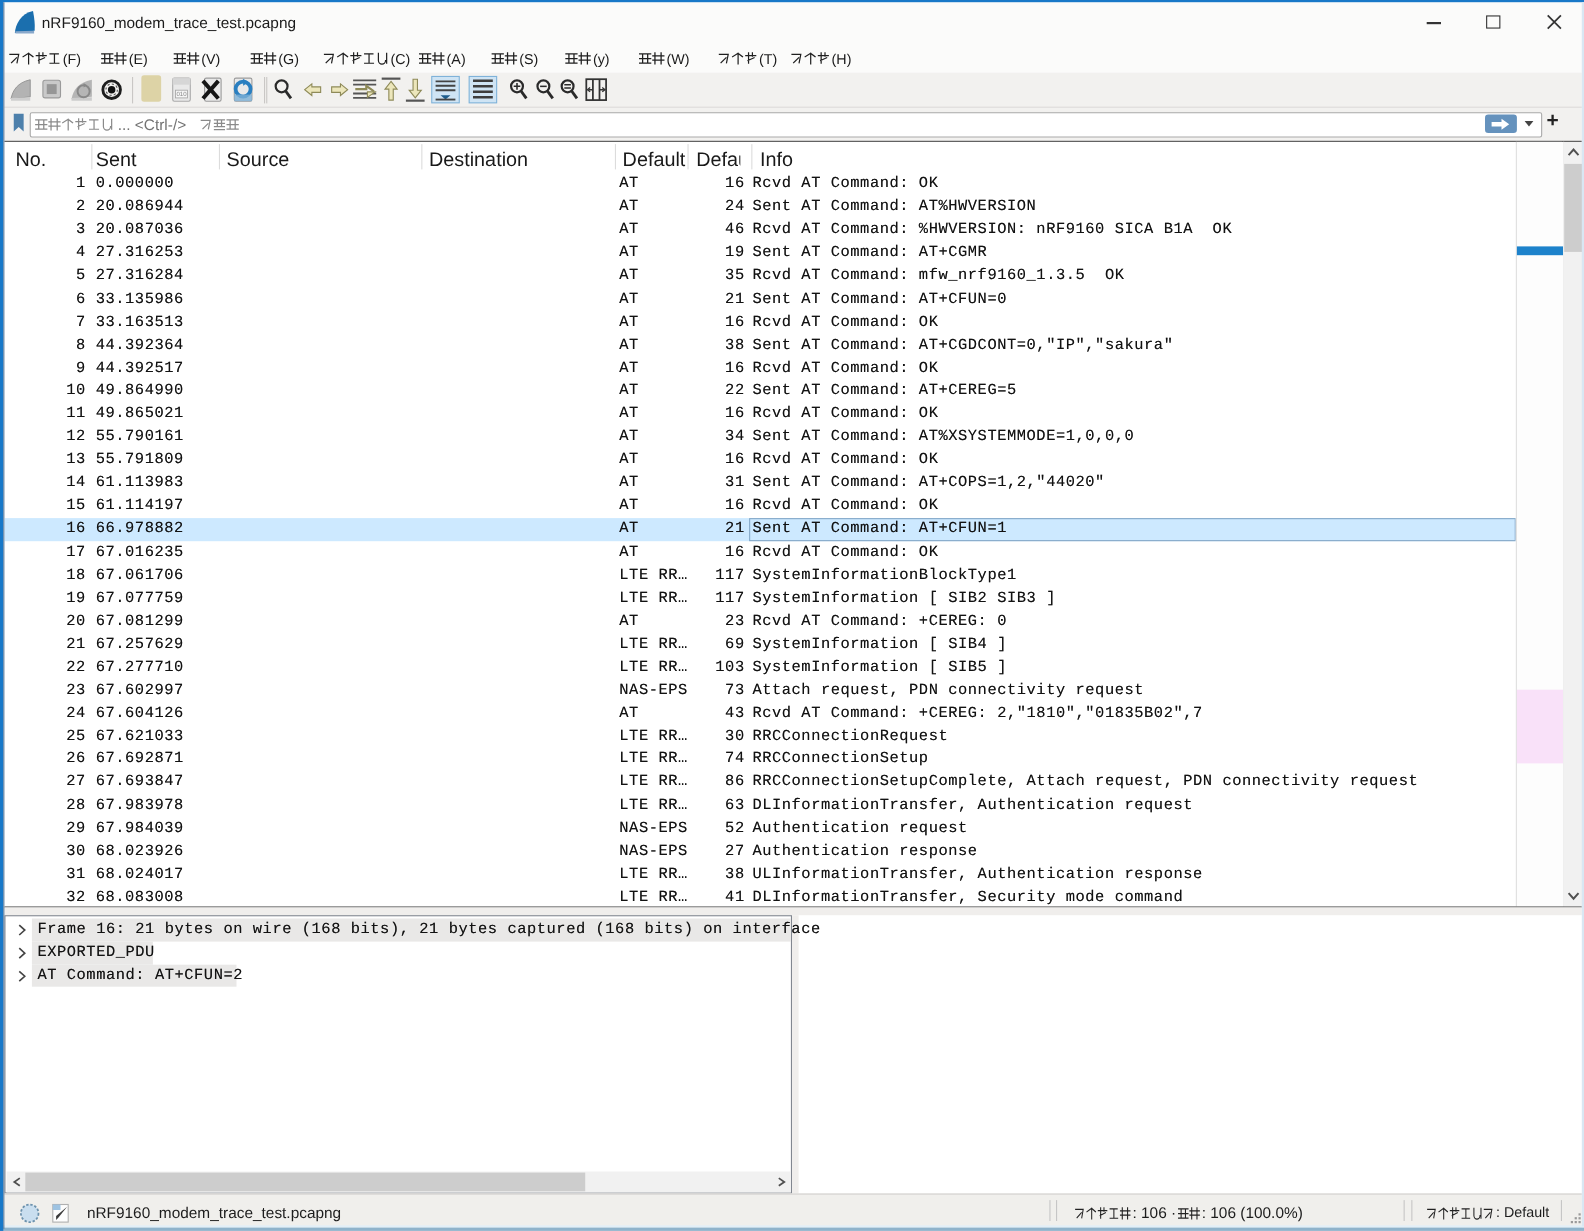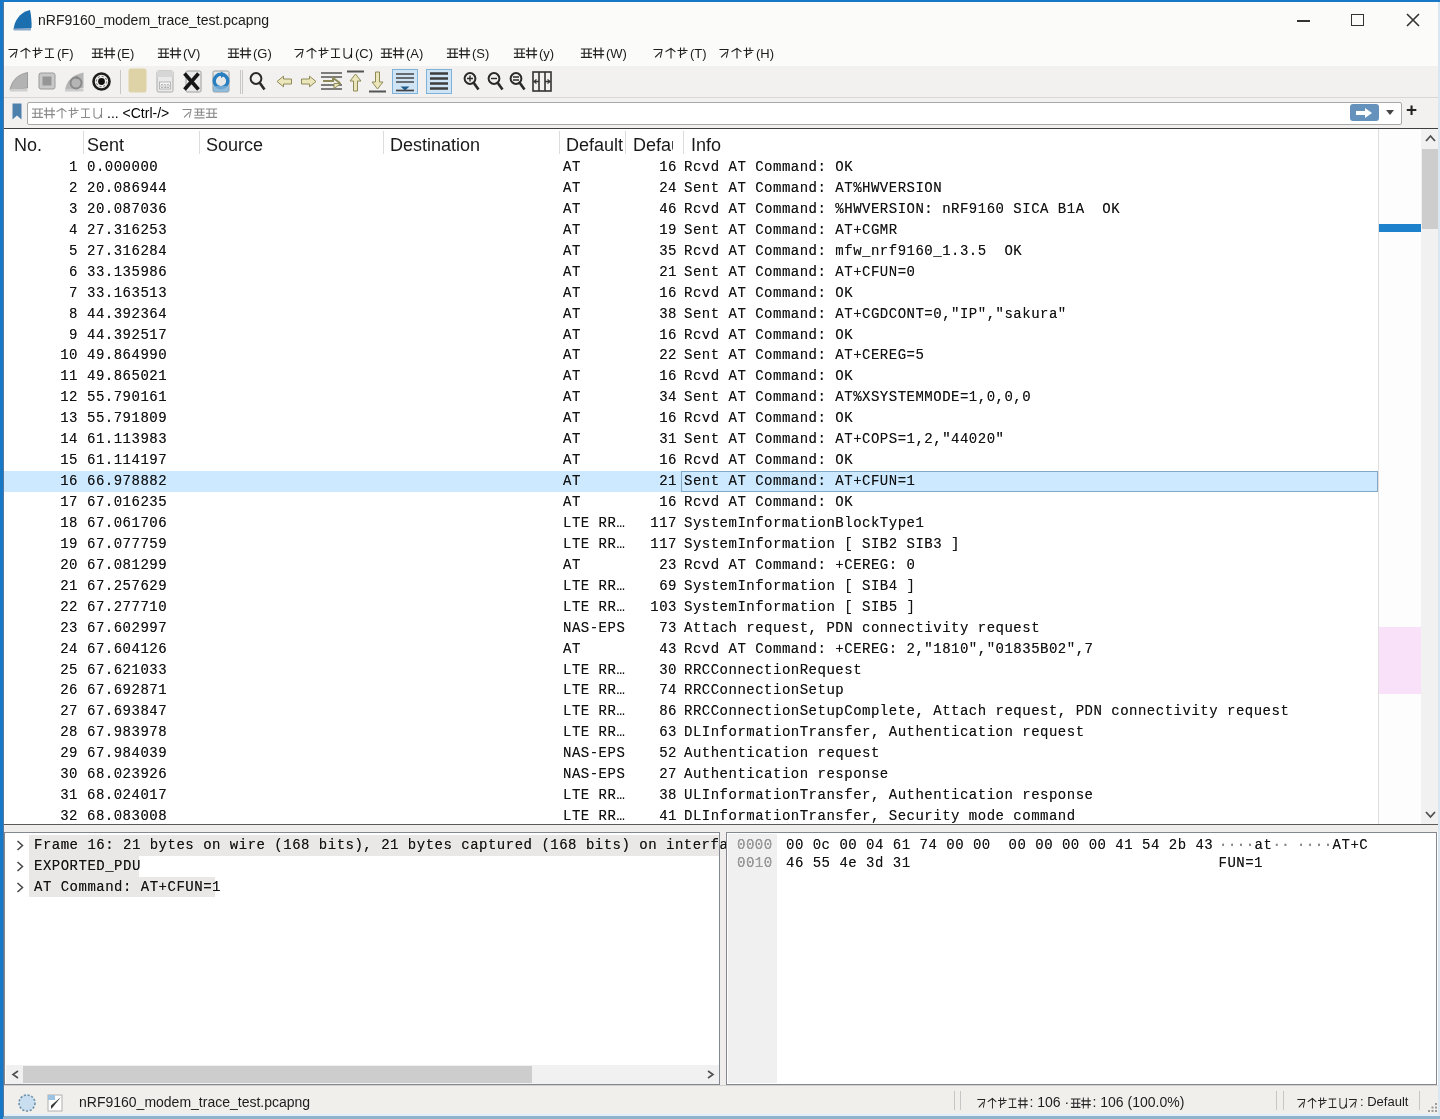--- a/index.html
+++ b/index.html
@@ -20,21 +20,21 @@
 #btnmax{left:1351px;top:14px;width:11px;height:10px;border:1.6px solid #333}
 
 #menu{left:4px;top:40px;width:1434px;height:26px;background:#fbfbfa;font-size:13px;color:#1a1a1a}
 #menu span{position:absolute;top:6px;white-space:nowrap;font-size:13px}
 
 #toolbar{left:4px;top:66px;width:1434px;height:31px;background:#f2f1ef;border-bottom:1px solid #d9d7d5}
 .tsep{position:absolute;top:4px;width:1px;height:24px;background:#c9c7c5}
 
 #filter{left:4px;top:98px;width:1434px;height:30px;background:#f2f1ef}
 #finput{position:absolute;left:23px;top:3.5px;width:1373px;height:21px;background:#fff;border:1px solid #a9a9a9;border-radius:2px}
-#fph{position:absolute;top:7px;font-size:14px;color:#000000}
+#fph{position:absolute;top:7px;font-size:14px;color:#737373}
 #fbtn{position:absolute;left:1346px;top:6px;width:29px;height:17px;background:#6592bd;border-radius:3px}
 #fcaret{position:absolute;left:1382px;top:12px;width:0;height:0;border-left:4.5px solid transparent;border-right:4.5px solid transparent;border-top:5px solid #444}
 #fplus{position:absolute;left:1402px;top:1px;font-size:19px;color:#222;font-weight:bold}
 
 #plisttop{left:4px;top:127.5px;width:1434px;height:1.5px;background:#3f3f3f}
 #plist{left:4px;top:129px;width:1416px;height:695px;background:#fff;overflow:hidden}
 #phead{position:absolute;left:0;top:0;width:1416px;height:27px;background:#fff;font-size:18px;color:#191919}
 #phead span{position:absolute;top:6px}
 .hsep{position:absolute;top:2px;width:1px;height:23px;background:#dcdcdc}
 #prows{position:absolute;left:0;top:28px;width:1374px}
@@ -402,42 +402,32 @@
         <path d="M1.5 1 L6.5 5.5 L1.5 10" stroke="#444" stroke-width="1.5" fill="none"></path>
       </svg>
     <svg style="left:11px;top:27.8px" width="8" height="11">
         <path d="M1.5 1 L6.5 5.5 L1.5 10" stroke="#444" stroke-width="1.5" fill="none"></path>
       </svg>
     <svg style="left:11px;top:48.6px" width="8" height="11">
         <path d="M1.5 1 L6.5 5.5 L1.5 10" stroke="#444" stroke-width="1.5" fill="none"></path>
       </svg>
     <div class="drow mono" style="left:29px;top:2px">Frame 16: 21 bytes on wire (168 bits), 21 bytes captured (168 bits) on interface</div>
     <div class="drow mono" style="left:29px;top:22.8px">EXPORTED_PDU</div>
-    <div class="drow mono" style="left:29px;top:43.6px">AT Command: AT+CFUN=1</div>
+    <div class="drow mono" style="left:29px;top:43.6px">AT Command: AT+CFUN=2</div>
     <div id="hsb">
       <svg style="left:6px;top:5px" width="7" height="9">
           <path d="M6 1 L1 4.5 L6 8" stroke="#505050" stroke-width="1.6" fill="none"></path>
         </svg>
       <div id="hthumb"></div>
       <svg style="left:701px;top:5px" width="7" height="9">
           <path d="M1 1 L6 4.5 L1 8" stroke="#505050" stroke-width="1.6" fill="none"></path>
         </svg>
     </div>
   </div>
 
-  <div class="abs" id="xpane">
-    <div id="xoff"></div>
-    <div class="mono" style="position:absolute;left:10px;top:4px;color:#9a9a9a">0000</div>
-    <div class="mono" style="position:absolute;left:10px;top:21.5px;color:#9a9a9a">0010</div>
-    <div class="mono" style="position:absolute;left:59px;top:4px">00 0c 00 04 61 74 00 00  00 00 00 00 41 54 2b 43</div>
-    <div class="mono" style="position:absolute;left:59px;top:21.5px">46 55 4e 3d 31</div>
-    <div class="mono" style="position:absolute;left:492px;top:4px"><span style="color:#8a8a8a">····</span>at<span style="color:#8a8a8a">··</span></div>
-    <div class="mono" style="position:absolute;left:570px;top:4px"><span style="color:#8a8a8a">····</span>AT+C</div>
-    <div class="mono" style="position:absolute;left:491.5px;top:21.5px">FUN=1</div>
-  </div>
 
   <div class="abs" id="status">
     <svg style="left:14px;top:8px" width="18" height="18">
         <circle cx="9" cy="9" r="8" fill="#c9deef" stroke="#6d92ad" stroke-width="1.6" stroke-dasharray="2.2 1.6"></circle>
       </svg>
     <svg style="left:43px;top:7px" width="17" height="19">
       <rect x="1" y="2" width="14" height="16" fill="#fdfdfd" stroke="#b0b0b0" stroke-width="1"></rect>
       <path d="M1 2 h7 v5 h-7 Z" fill="#9ec3e2"></path>
       <path d="M14 4 L6 14 L4 16 L4 12.5 Z" fill="#3a3a3a"></path>
     </svg>

